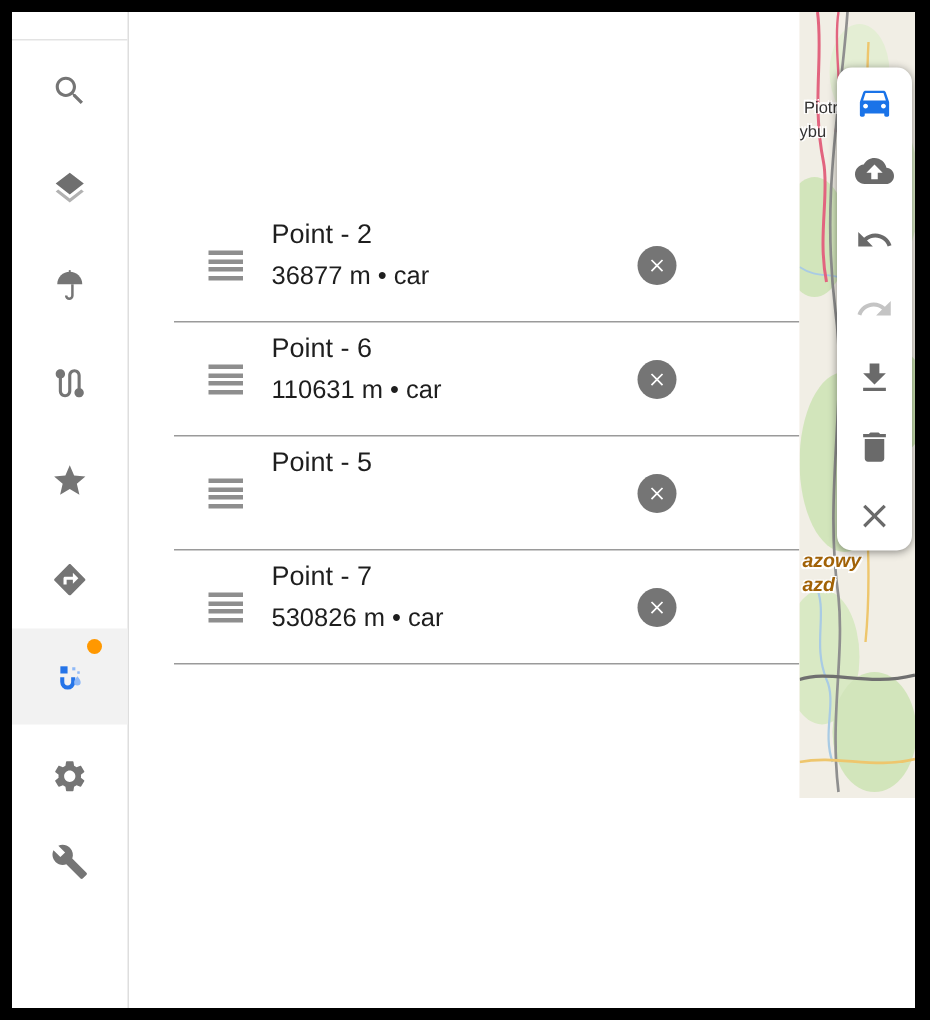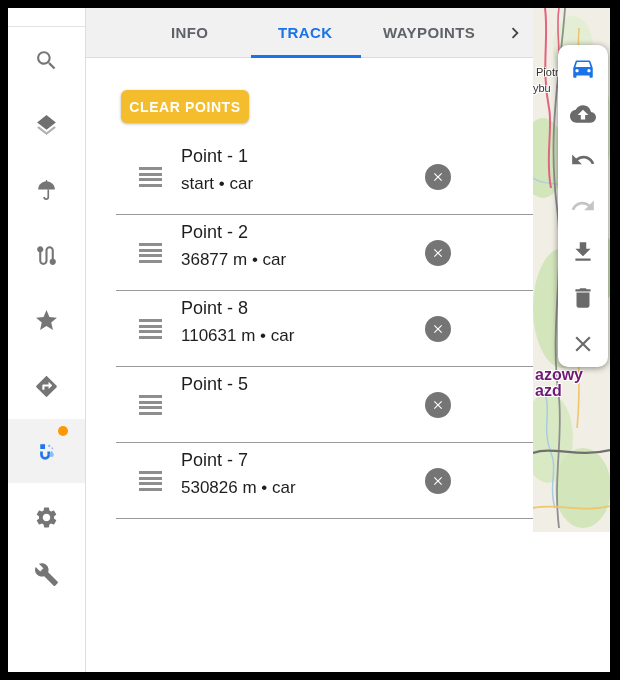--- a/index.html
+++ b/index.html
@@ -37,21 +37,21 @@
   .pt-sub{position:absolute;left:65px;top:35px;font-size:17px;color:#1e1e1e;}
   .del{position:absolute;left:309px;top:25px;width:26px;height:26px;border-radius:50%;background:#757575;
     display:flex;align-items:center;justify-content:center;cursor:pointer;}
   .del svg{width:14px;height:14px;fill:#fff;}
 
   
   .map{position:absolute;left:525px;top:0;width:77px;height:524px;overflow:hidden;background:#f1eee5;}
   .map-label{position:absolute;white-space:nowrap;
     text-shadow:-1px -1px 0 #fff,1px -1px 0 #fff,-1px 1px 0 #fff,1px 1px 0 #fff;}
   .lbl-place{font-size:11px;color:#333;}
-  .lbl-area{font-size:16px;color:#701a75;font-weight:700;}
+  .lbl-area{font-size:13px;font-style:italic;color:#a16207;font-weight:700;}
   .lbl-city{font-size:16px;color:#222;font-weight:500;text-decoration:underline;}
 
   
   .map-toolbar{position:absolute;left:550px;top:37px;width:50px;height:322px;background:#fff;border-radius:10px;
     box-shadow:0 1px 6px rgba(0,0,0,.45);display:flex;flex-direction:column;align-items:center;}
   .tool-btn{width:50px;height:46px;display:flex;align-items:center;justify-content:center;cursor:pointer;}
   .tool-btn svg{width:26px;height:26px;fill:#6a6a6a;}
   .tool-btn.active svg{fill:#1a73e8;}
   .tool-btn.disabled svg{fill:#c4c4c4;}
   .tool-btn.disabled{cursor:default;}
@@ -121,48 +121,23 @@
     </div>
 
     <div class="side-item" style="top:534px">
       <svg viewBox="0 0 24 24">
           <path d="M22.7 19l-9.1-9.1c.9-2.3.4-5-1.5-6.9-2-2-5-2.4-7.4-1.3L9 6 6 9 1.6 4.7C.4 7.1.9 10.1 2.9 12.1c1.9 1.9 4.6 2.4 6.9 1.5l9.1 9.1c.4.4 1 .4 1.4 0l2.3-2.3c.5-.4.5-1.1.1-1.4z"></path>
         </svg>
     </div>
   </aside>
 
   <main class="panel">
-    <div class="tabbar">
-      <span class="tab" style="left:85px">INFO</span>
-      <span class="tab active" style="left:192px">TRACK</span>
-      <span class="tab" style="left:297px">WAYPOINTS</span>
-      <svg class="tab-chevron" viewBox="0 0 24 24">
-          <path d="M10 6L8.59 7.41 13.17 12l-4.58 4.59L10 18l6-6z"></path>
-        </svg>
-      <div class="tab-underline"></div>
-    </div>
-
-    <button class="clear-btn">CLEAR POINTS</button>
+
 
     <div class="points">
-  <div class="point-row">
-    <span class="handle">
-      <div></div>
-            <div></div>
-            <div></div>
-            <div></div>
-    </span>
-    <div class="pt-title">Point - 1</div>
-    <div class="pt-sub">start • car</div>
-    <span class="del">
-      <svg viewBox="0 0 24 24">
-              <path d="M19 6.41L17.59 5 12 10.59 6.41 5 5 6.41 10.59 12 5 17.59 6.41 19 12 13.41 17.59 19 19 17.59 13.41 12 19 6.41z"></path>
-            </svg>
-    </span>
-  </div>
 
   <div class="point-row">
     <span class="handle">
       <div></div>
             <div></div>
             <div></div>
             <div></div>
     </span>
     <div class="pt-title">Point - 2</div>
     <div class="pt-sub">36877 m • car</div>
@@ -173,21 +148,21 @@
     </span>
   </div>
 
   <div class="point-row">
     <span class="handle">
       <div></div>
             <div></div>
             <div></div>
             <div></div>
     </span>
-    <div class="pt-title">Point - 8</div>
+    <div class="pt-title">Point - 6</div>
     <div class="pt-sub">110631 m • car</div>
     <span class="del">
       <svg viewBox="0 0 24 24">
               <path d="M19 6.41L17.59 5 12 10.59 6.41 5 5 6.41 10.59 12 5 17.59 6.41 19 12 13.41 17.59 19 19 17.59 13.41 12 19 6.41z"></path>
             </svg>
     </span>
   </div>
 
 
   <div class="point-row">

